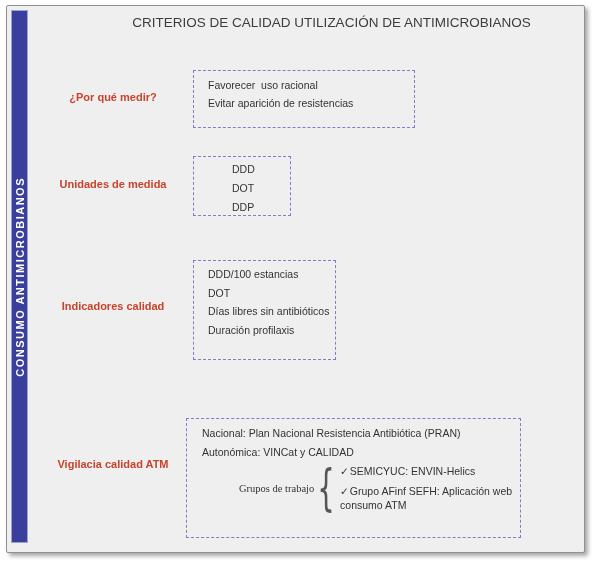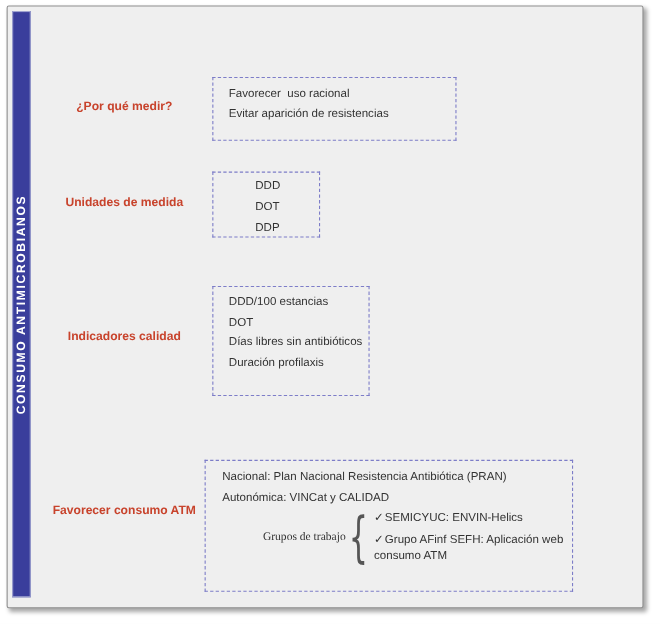--- a/index.html
+++ b/index.html
@@ -97,20 +97,21 @@
 </style>
 </head>
 <body>
 
 <div class="slide">
 
   <div class="vbar">
     <span>CONSUMO ANTIMICROBIANOS</span>
   </div>
 
+  <div class="title">CRITERIOS DE CALIDAD UTILIZACIÓN DE ANTIMICROBIANOS</div>
 
   <div class="red-label" style="top:85px">¿Por qué medir?</div>
   <div class="dbox box1">
     <div class="li">Favorecer  uso racional</div>
     <div class="li">Evitar aparición de resistencias</div>
   </div>
 
   <div class="red-label" style="top:172px">Unidades de medida</div>
   <div class="dbox box2">
     <div class="li">DDD</div>
@@ -119,21 +120,21 @@
   </div>
 
   <div class="red-label" style="top:294px">Indicadores calidad</div>
   <div class="dbox box3">
     <div class="li">DDD/100 estancias</div>
     <div class="li">DOT</div>
     <div class="li">Días libres sin antibióticos</div>
     <div class="li">Duración profilaxis</div>
   </div>
 
-  <div class="red-label" style="top:452px">Favorecer consumo ATM</div>
+  <div class="red-label" style="top:452px">Vigilacia calidad ATM</div>
   <div class="dbox box4">
     <div class="li">Nacional: Plan Nacional Resistencia Antibiótica (PRAN)</div>
     <div class="li">Autonómica: VINCat y CALIDAD</div>
 
     <div class="group-row">
       <span class="group-label">Grupos de trabajo</span>
       <span class="brace">{</span>
       <div class="check-col">
         <div class="check-item">
           <span class="check">✓</span><span>SEMICYUC: ENVIN-Helics</span>

